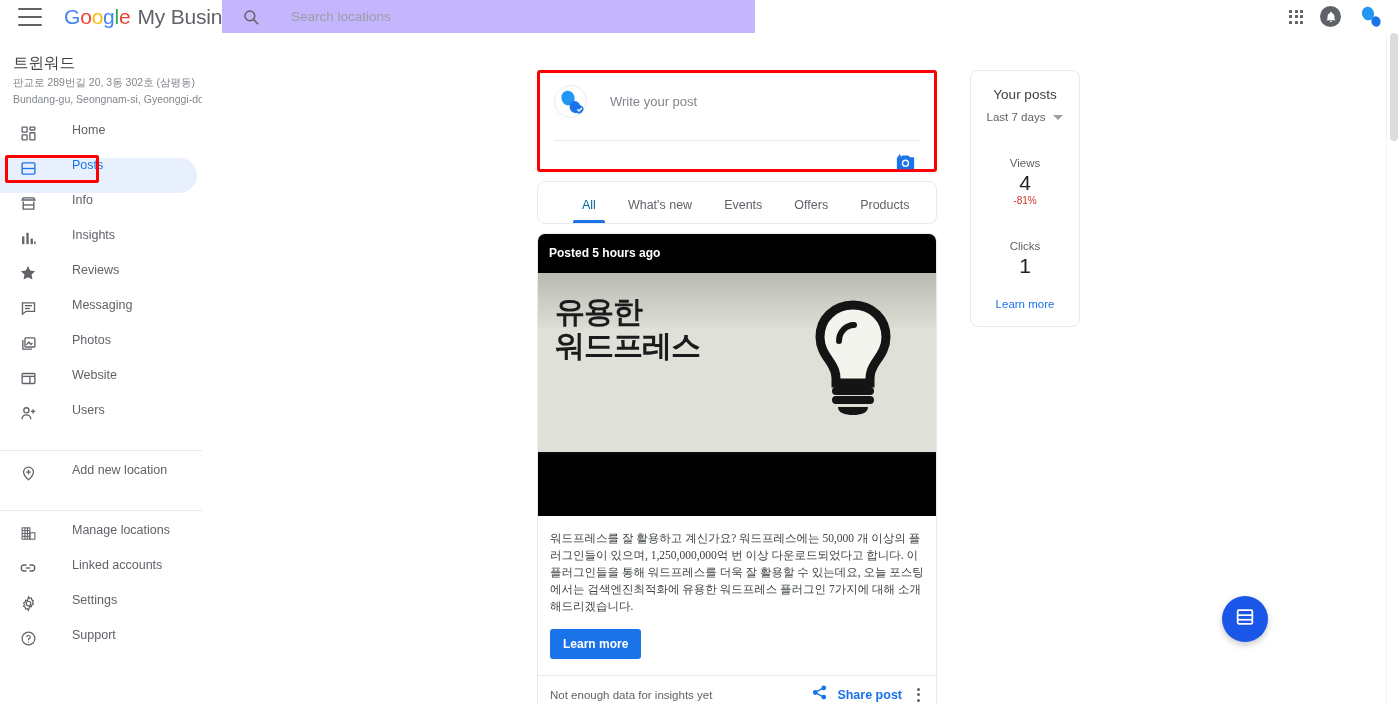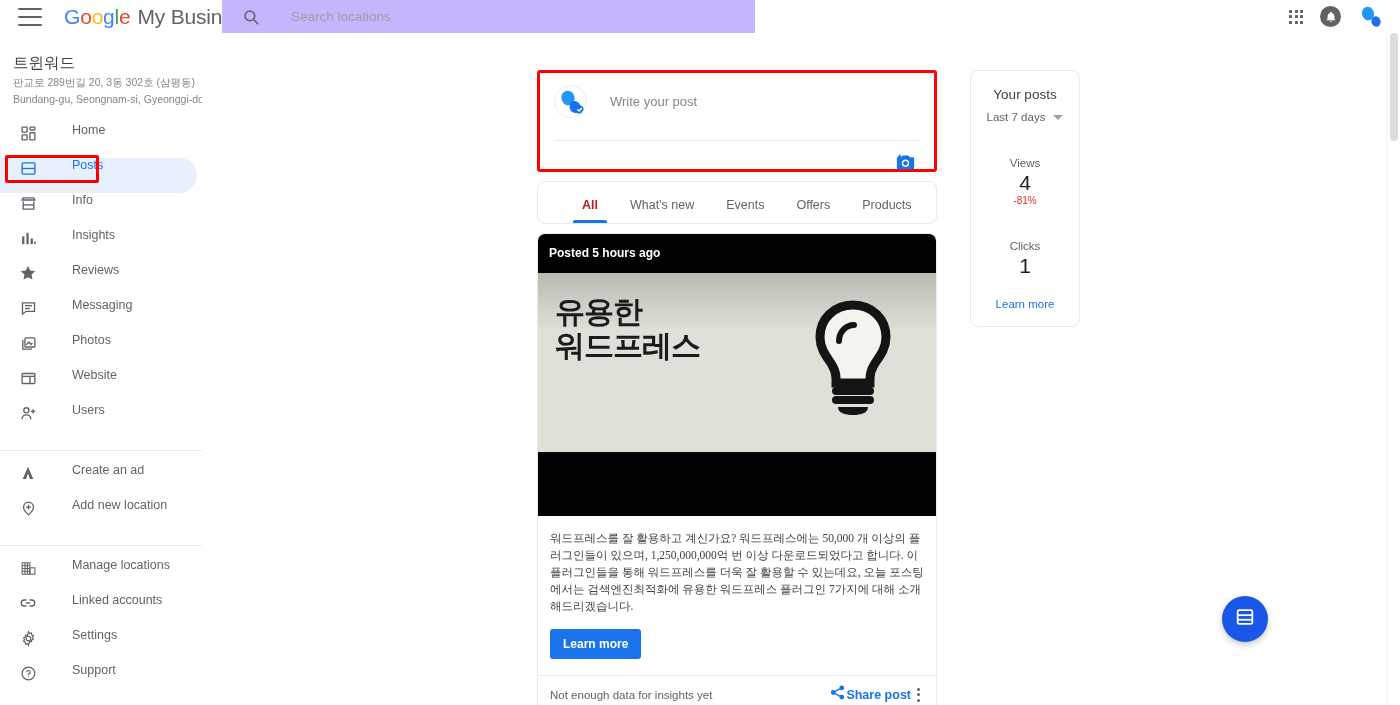--- a/index.html
+++ b/index.html
@@ -105,21 +105,21 @@
 
   .card {
     background: #fff; border: 1px solid #e8eaed; border-radius: 8px;
     margin-top: 9px; overflow: hidden;
   }
   .tabsbar { display: flex; align-items: flex-end; height: 41px; padding-left: 28px; }
   .tab {
     position: relative; font-size: 12.5px; color: #5f6368; padding: 0 16px 11px 16px;
     cursor: pointer; white-space: nowrap;
   }
-  .tab.sel { color: #b91c1c; font-weight: 700; }
+  .tab.sel { color: #0369a1; font-weight: 400; }
   .tab.sel::after {
     content: ""; position: absolute; left: 7px; right: 7px; bottom: 0;
     height: 3px; background: #1a73e8; border-radius: 2px 2px 0 0;
   }
 
   .post-header {
     background: #000; color: #fff; height: 37px; display: flex; align-items: center;
     padding-left: 11px; font-size: 12px; font-weight: 700;
   }
   .post-image { position: relative; height: 245px; background: #d7d8d0; overflow: hidden; }
@@ -146,21 +146,21 @@
   .cta {
     display: inline-block; background: #1a73e8; color: #fff; font-size: 12px;
     font-weight: 700; border: 0; border-radius: 3px; padding: 8px 13px; cursor: pointer;
     font-family: "Liberation Sans", sans-serif;
   }
   .post-footer {
     border-top: 1px solid #e8eaed; height: 38px; display: flex; align-items: center;
     padding: 0 10px 0 12px; justify-content: space-between;
   }
   .insight-note { font-size: 11.5px; color: #5f6368; }
-  .footer-right { display: flex; align-items: center; gap: 0; }
+  .footer-right { display: flex; align-items: center; gap: 9px; }
   .share-label { font-size: 12.5px; color: #1a73e8; font-weight: 700; cursor: pointer; }
   .kebab { display: flex; flex-direction: column; gap: 2.5px; padding: 4px 6px; cursor: pointer; }
   .kebab i { width: 3px; height: 3px; border-radius: 50%; background: #5f6368; display: block; }
 
   
   .insights {
     position: absolute; left: 768px; top: 37px; width: 110px;
     background: #fff; border: 1px solid #e8eaed; border-radius: 8px;
     padding: 16px 8px 16px 8px; text-align: center;
   }
@@ -345,28 +345,20 @@
             <line x1="15.5" y1="9" x2="21.5" y2="9"></line>
         </svg>
       </span>
       <span class="lbl">Users</span>
     </div>
   </div>
 
   <div class="navdiv"></div>
 
   <div>
-    <div class="navitem">
-      <span class="ico">
-        <svg width="18" height="18" viewBox="0 0 24 24" fill="currentColor">
-          <path d="M12 3.5L19 20h-4.4L12 12.8 9.4 20H5z"></path>
-        </svg>
-      </span>
-      <span class="lbl">Create an ad</span>
-    </div>
     <div class="navitem">
       <span class="ico">
         <svg width="17" height="17" viewBox="0 0 24 24" fill="none" stroke="currentColor" stroke-width="1.8">
           <path d="M12 21s7-6.3 7-11a7 7 0 1 0-14 0c0 4.7 7 11 7 11z"></path>
           <line x1="12" y1="6.6" x2="12" y2="13.4"></line>
             <line x1="8.6" y1="10" x2="15.4" y2="10"></line>
         </svg>
       </span>
       <span class="lbl">Add new location</span>
     </div>

